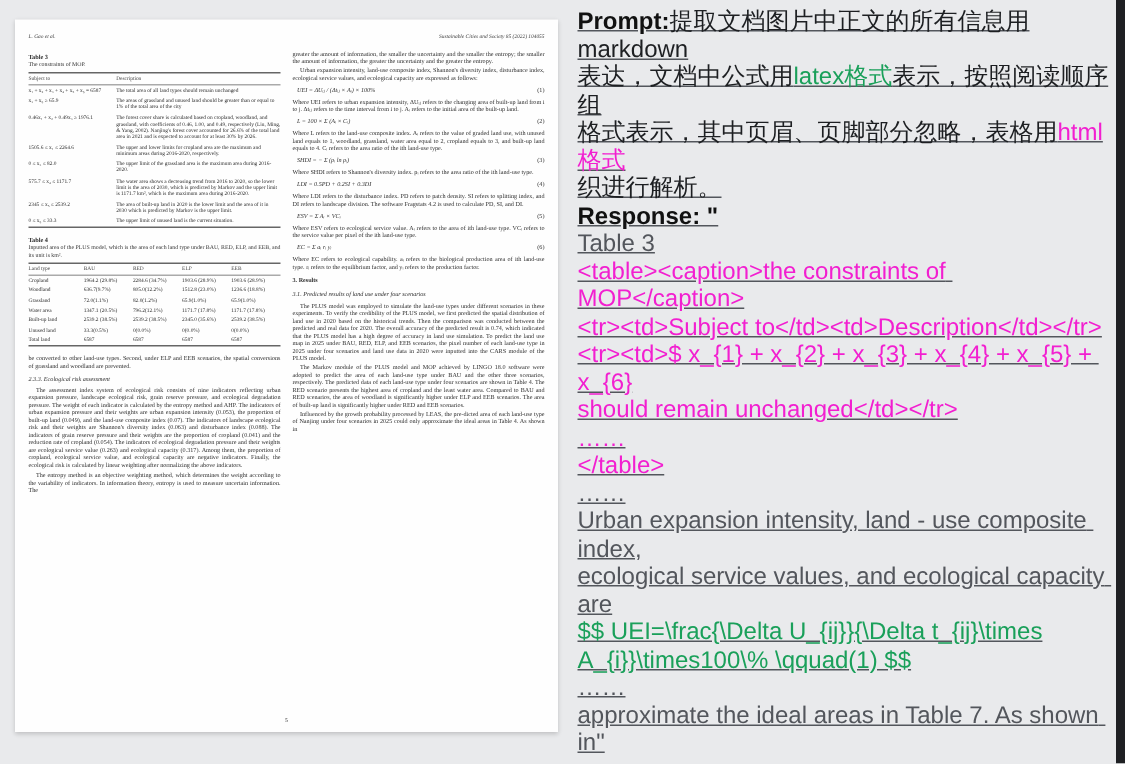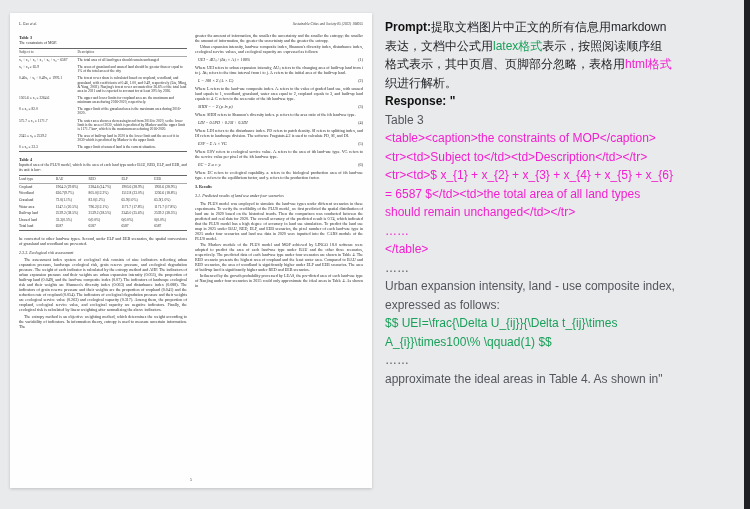--- a/index.html
+++ b/index.html
@@ -33,22 +33,22 @@
   .blk.v-p{text-indent:5px;}
   .blk.v-p0{text-indent:0;}
   .blk.v-h{font-weight:bold;margin:4px 0 2.5px;}
   .blk.v-hi{font-style:italic;margin:4px 0 2.5px;}
   .blk.v-eq{display:flex;justify-content:space-between;font-style:italic;margin:3px 0 3px 3px;text-align:left;}
   .eq-num{font-style:normal;}
   .blk:not(.v-eq) .eq-num{display:none;}
   .pg-foot{position:absolute;bottom:6px;left:0;width:100%;text-align:center;font-size:3.8px;color:#333;}
   
   .panel{
-    position:absolute;left:385px;top:18px;width:359px;
-    font-size:12px;line-height:18.5px;color:#53565c;
+    position:absolute;left:385px;top:6px;width:359px;
+    font-size:16px;line-height:18.5px;color:#53565c;text-decoration:underline;
   }
   .rp-line{white-space:pre-wrap;min-height:18.5px;}
   .seg{color:#1d1f22;}
   .seg.b{font-weight:700;color:#111;}
   .v-magenta,.mag{color:#f21fd0;}
   .v-green,.grn{color:#1aa05a;}
   .v-dark{color:#53565c;}
   
   .edge-strip{position:absolute;right:0;top:0;width:6px;height:509px;background:#1f2023;}
 </style>
@@ -316,42 +316,41 @@
   <div>
 
       <div class="rp-line v-dark">Table 3</div>
 
       <div class="rp-line v-magenta">&lt;table&gt;&lt;caption&gt;the constraints of MOP&lt;/caption&gt;</div>
 
       <div class="rp-line v-magenta">&lt;tr&gt;&lt;td&gt;Subject to&lt;/td&gt;&lt;td&gt;Description&lt;/td&gt;&lt;/tr&gt;</div>
 
       <div class="rp-line v-magenta">&lt;tr&gt;&lt;td&gt;$ x_{1} + x_{2} + x_{3} + x_{4} + x_{5} + x_{6}</div>
 
-      <div class="rp-line v-magenta">= 6587 $&lt;/td&gt;&lt;td&gt;the total area of all land types</div>
 
       <div class="rp-line v-magenta">should remain unchanged&lt;/td&gt;&lt;/tr&gt;</div>
 
       <div class="rp-line v-magenta">……</div>
 
       <div class="rp-line v-magenta">&lt;/table&gt;</div>
 
       <div class="rp-line v-dark">……</div>
 
       <div class="rp-line v-dark">Urban expansion intensity, land - use composite index,</div>
 
 
-
-      <div class="rp-line v-dark">expressed as follows:</div>
+      <div class="rp-line v-dark">ecological service values, and ecological capacity are</div>
+
 
       <div class="rp-line v-green">$$ UEI=\frac{\Delta U_{ij}}{\Delta t_{ij}\times</div>
 
       <div class="rp-line v-green">A_{i}}\times100\% \qquad(1) $$</div>
 
       <div class="rp-line v-dark">……</div>
 
 
 
 
-      <div class="rp-line v-dark">approximate the ideal areas in Table 4. As shown in"</div>
+      <div class="rp-line v-dark">approximate the ideal areas in Table 7. As shown in"</div>
     </div>
 </div>
 
 <div class="edge-strip"></div>
 
 </body></html>

